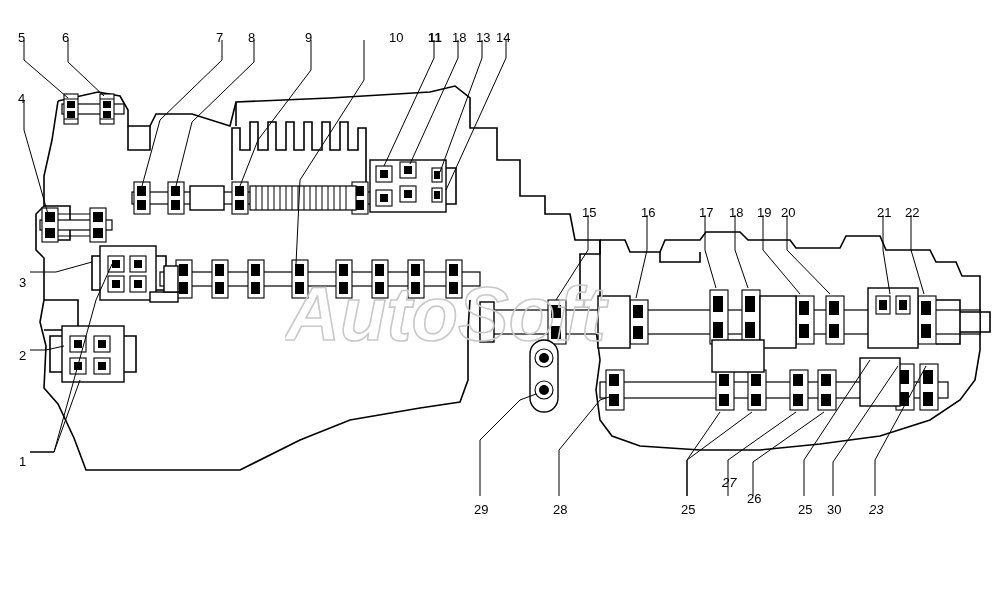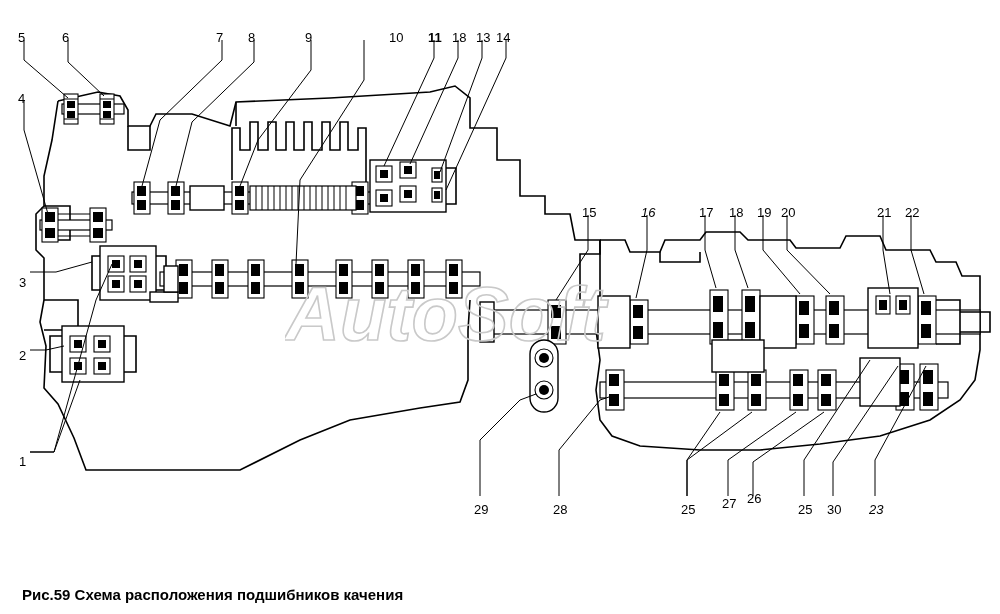--- a/index.html
+++ b/index.html
@@ -382,32 +382,31 @@
       <div class="callout-num" style="left: 358px; top: 31px; margin-left: 31px;">10</div>
       <div class="callout-num" style="left: 428px; top: 31px; font-weight: bold;">11</div>
       <div class="callout-num" style="left: 452px; top: 31px;">18</div>
       <div class="callout-num" style="left: 476px; top: 31px; text-align: right;">13</div>
       <div class="callout-num" style="left: 496px; top: 31px; text-align: right;">14</div>
       <div class="callout-num" style="left: 18px; top: 92px;">4</div>
       <div class="callout-num" style="left: 19px; top: 276px;">3</div>
       <div class="callout-num" style="left: 19px; top: 349px;">2</div>
       <div class="callout-num" style="left: 19px; top: 455px;">1</div>
       <div class="callout-num" style="left: 582px; top: 206px;">15</div>
-      <div class="callout-num" style="left: 641px; top: 206px; font-style: italic;">16</div>
+      <div class="callout-num" style="left: 641px; top: 206px;">16</div>
       <div class="callout-num" style="left: 699px; top: 206px;">17</div>
       <div class="callout-num" style="left: 729px; top: 206px;">18</div>
       <div class="callout-num" style="left: 757px; top: 206px;">19</div>
       <div class="callout-num" style="left: 781px; top: 206px;">20</div>
       <div class="callout-num" style="left: 877px; top: 206px;">21</div>
       <div class="callout-num" style="left: 905px; top: 206px;">22</div>
       <div class="callout-num" style="left: 474px; top: 503px;">29</div>
       <div class="callout-num" style="left: 553px; top: 503px; text-align: center;">28</div>
       <div class="callout-num" style="left: 681px; top: 503px;">25</div>
-      <div class="callout-num" style="left: 722px; top: 497px;">27</div>
+      <div class="callout-num" style="left: 722px; top: 476px; font-style: italic;">27</div>
       <div class="callout-num" style="left: 747px; top: 475px; margin-top: 17px;">26</div>
       <div class="callout-num" style="left: 798px; top: 503px;">25</div>
       <div class="callout-num" style="left: 827px; top: 503px;">30</div>
       <div class="callout-num" style="left: 869px; top: 503px; font-style: italic;">23</div>
     </div>
 
-  <div id="caption">Рис.59 Схема расположения подшибников качения</div>
 
 </div>
 
 </body></html>

